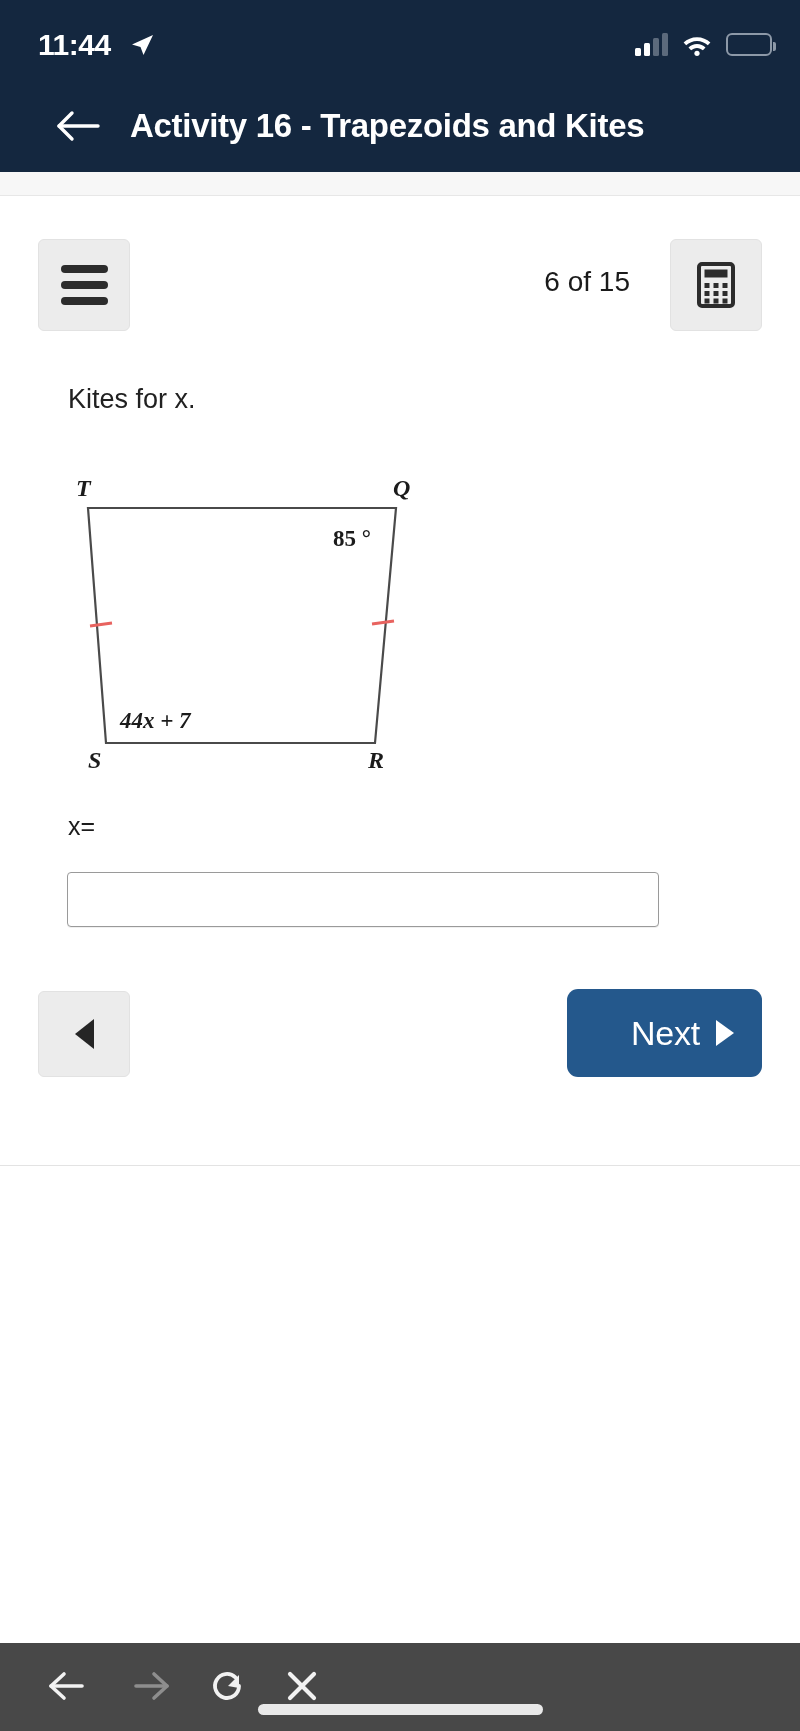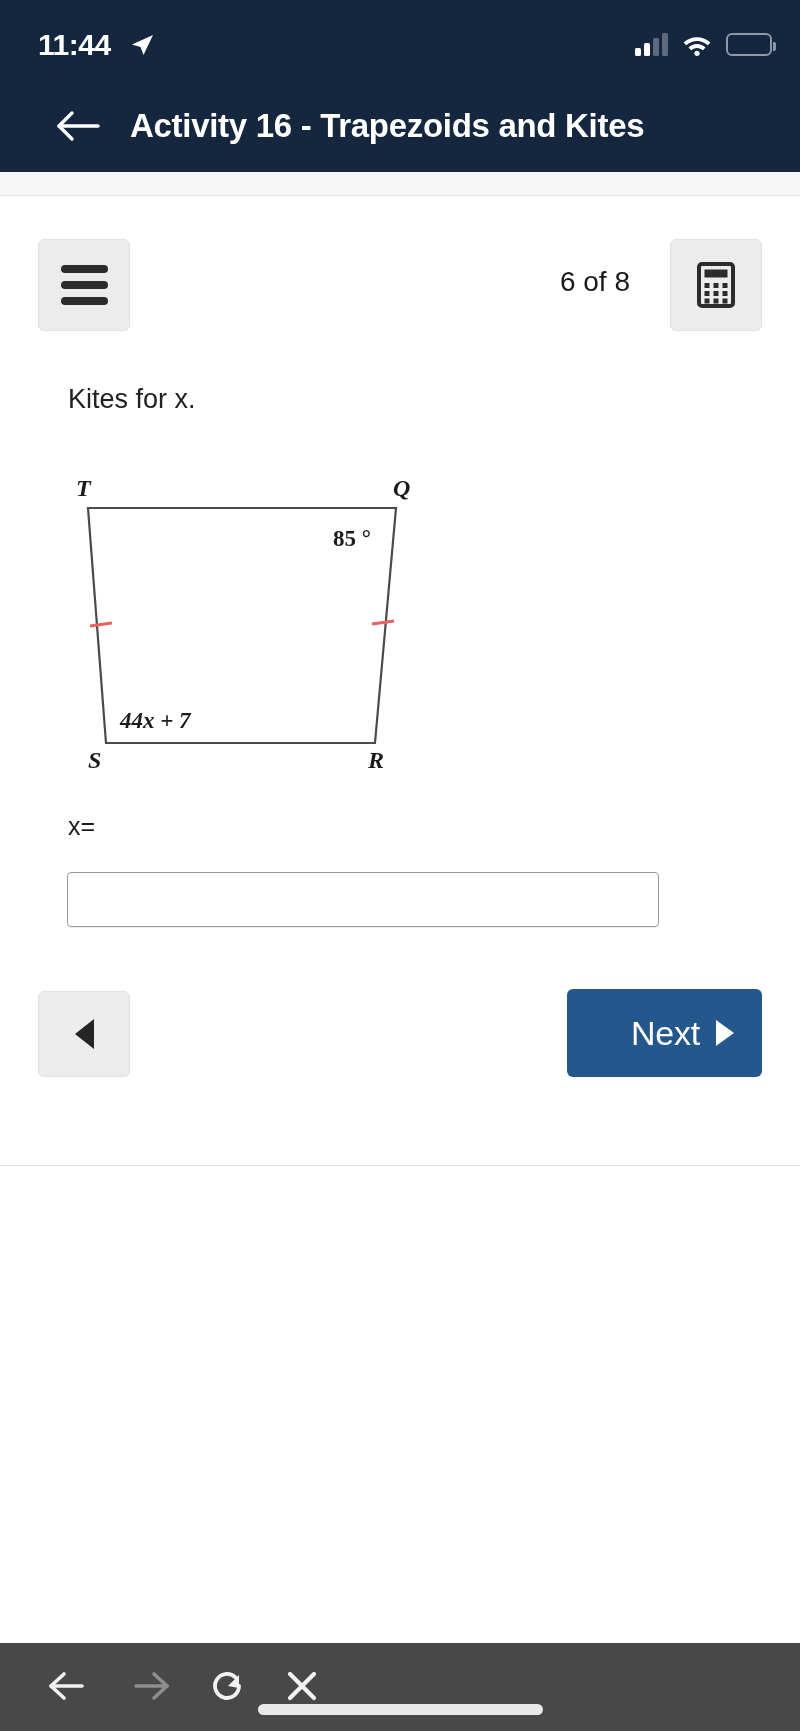--- a/index.html
+++ b/index.html
@@ -113,21 +113,21 @@
     position:absolute; top:795px; left:38px; width:92px; height:86px;
     background:#ececec; border:1px solid #e2e2e2; border-radius:6px;
     display:flex; align-items:center; justify-content:center;
   }
   .tri-left {
     width:0; height:0; border-top:15px solid transparent;
     border-bottom:15px solid transparent; border-right:19px solid #252525;
   }
   .btn-next {
     position:absolute; top:793px; right:38px; width:195px; height:88px;
-    background:#24588c; border:none; border-radius:6px;
+    background:#24588c; border:none; border-radius:11px;
     display:flex; align-items:center; justify-content:center; gap:16px;
     color:#ffffff;
     padding-left:36px;
   }
   .btn-next .lbl { font-size:34px; letter-spacing:-0.2px; }
   .tri-right {
     width:0; height:0; border-top:13px solid transparent;
     border-bottom:13px solid transparent; border-left:18px solid #ffffff;
   }
 
@@ -193,21 +193,21 @@
 
     <div class="toolbar">
       <div class="btn-square btn-menu">
         <span class="hamburger">
           <span></span>
             <span></span>
             <span></span>
         </span>
       </div>
 
-      <span class="progress-text">6 of 8</span>
+      <span class="progress-text">6 of 15</span>
 
       <div class="btn-square btn-calc">
         <svg width="38" height="46" viewBox="0 0 38 46">
           <rect x="2" y="2" width="34" height="42" rx="3" fill="none" stroke="#2c2c2c" stroke-width="4"></rect>
           <rect x="7.5" y="7.5" width="23" height="8" fill="#2c2c2c"></rect>
           <rect x="7.5" y="21" width="5" height="5" fill="#2c2c2c"></rect>
           <rect x="16.5" y="21" width="5" height="5" fill="#2c2c2c"></rect>
           <rect x="25.5" y="21" width="5" height="5" fill="#2c2c2c"></rect>
           <rect x="7.5" y="29" width="5" height="5" fill="#2c2c2c"></rect>
           <rect x="16.5" y="29" width="5" height="5" fill="#2c2c2c"></rect>

